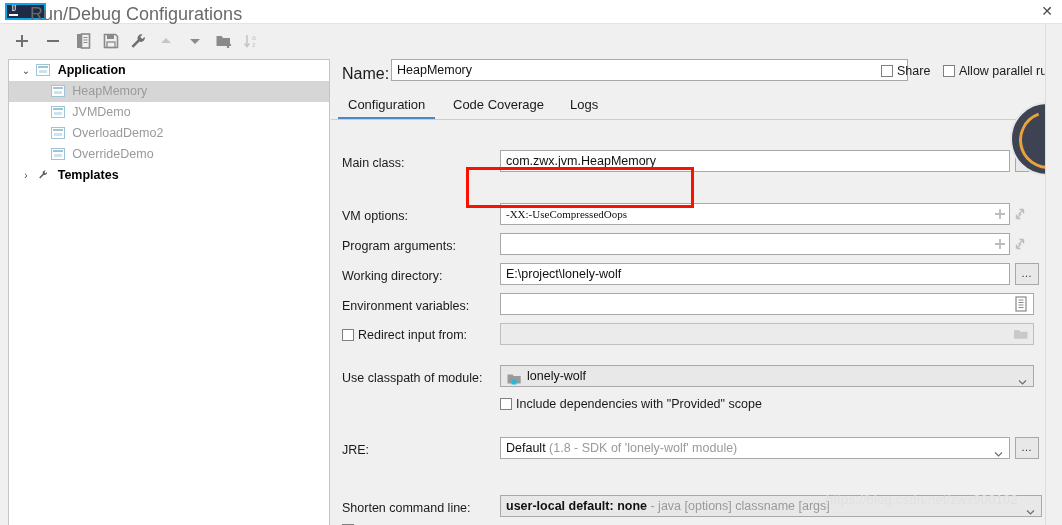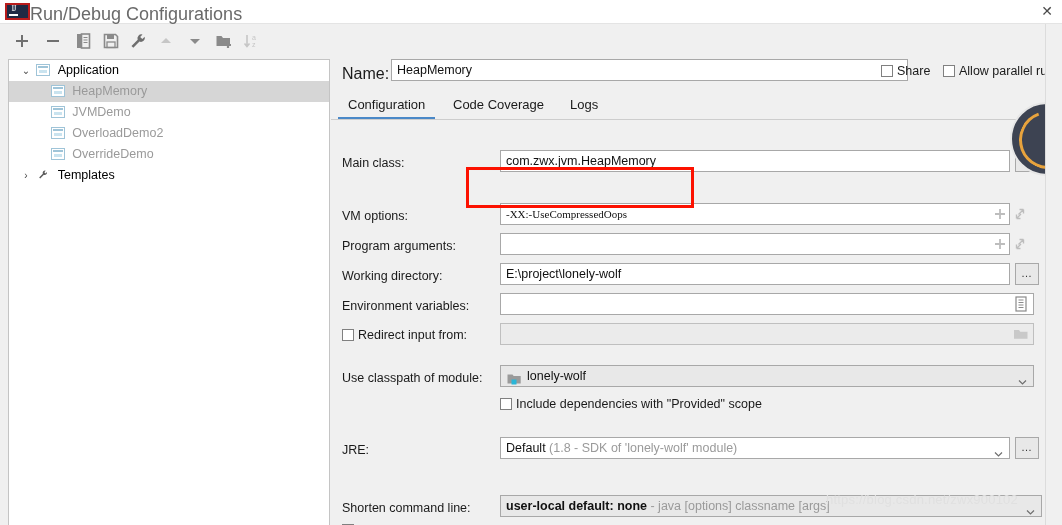--- a/index.html
+++ b/index.html
@@ -19,23 +19,23 @@
     overflow: hidden;
   }
 
   
   #titlebar {
     position: absolute; left: 0; top: 0; width: 1062px; height: 24px;
     background: #ffffff;
     border-bottom: 1px solid #e4e4e4;
   }
   #ij-logo {
-    position: absolute; left: 5px; top: 3px; width: 25px; height: 17px;
+    position: absolute; left: 5px; top: 3px; width: 41px; height: 17px;
     background: #1f2a44;
-    border: 2px solid #b91c1c;
+    border: 2px solid #0ea5e9;
   }
   #ij-logo .ij-txt {
     position: absolute; left: 0; top: -1px; width: 13px; height: 10px;
     color: #ffffff; font-size: 8px; line-height: 10px;
     text-align: center; letter-spacing: -1px;
     font-family: "Liberation Serif", serif;
   }
   #ij-logo .ij-bar {
     position: absolute; left: 2px; bottom: 2px; width: 9px; height: 2px;
     background: #ffffff;
@@ -91,21 +91,21 @@
   }
   .ico-app::before {
     content: ""; position: absolute; left: 1px; top: 1px;
     right: 1px; height: 2px; background: #9fc4d8;
   }
   .ico-app::after {
     content: ""; position: absolute; left: 2px; top: 5px;
     right: 2px; bottom: 2px; background: #c9e3ef;
   }
   .tree-label { font-size: 12.5px; }
-  .tree-label.bold { font-weight: normal; color: #000; }
+  .tree-label.bold { font-weight: bold; color: #000; }
   .tree-label.muted { color: #9a9a9a; }
   .tree-row.indent { padding-left: 42px; }
   .tree-row.indent .tree-ico { margin-left: 0; }
   .wrench-ico {
     display: inline-block; width: 14px; height: 13px;
     vertical-align: -2px; margin-right: 4px;
   }
 
   
   #right-panel {

